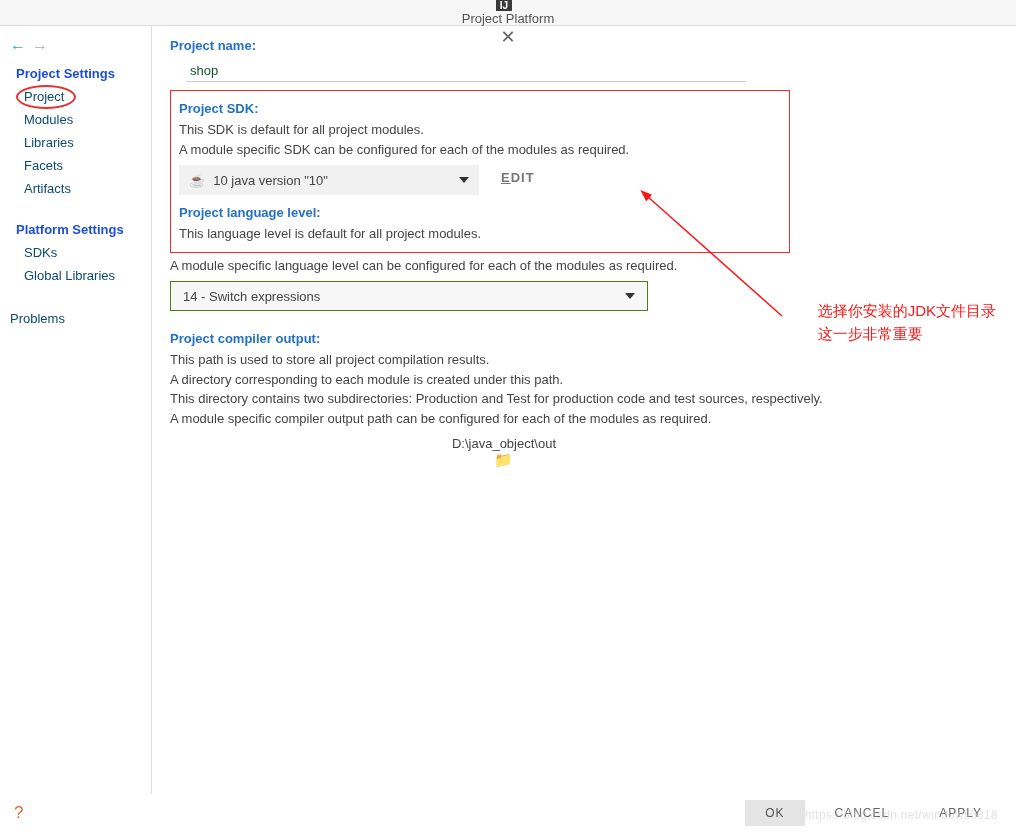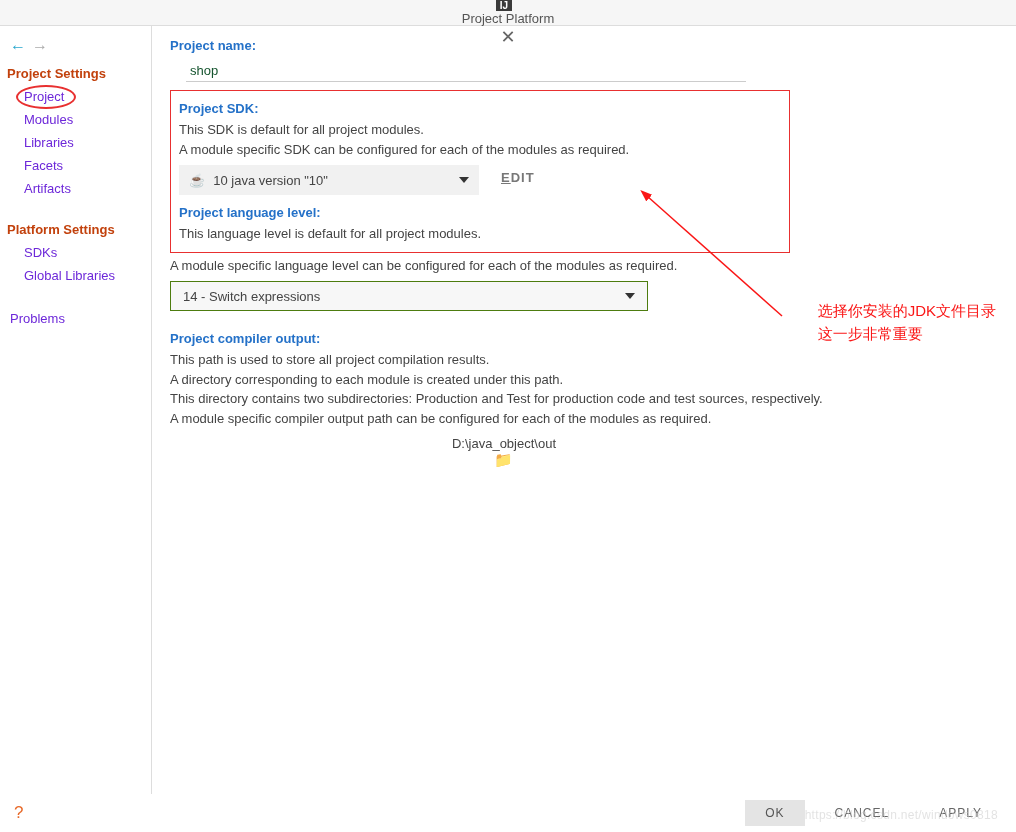--- a/index.html
+++ b/index.html
@@ -41,27 +41,27 @@
     }
     .nav-arrows {
       padding: 4px 10px 8px 10px;
       display: flex; gap: 6px;
     }
     .nav-arrows span { font-size: 16px; }
     .arrow-back { color: #2aa8ce; cursor: pointer;}
     .arrow-fwd { color: #aaa; }
     .section-header {
       font-weight: bold;
-      color: #c2410c;
-      padding: 4px 7px;
+      color: #1d4ed8;
+      padding: 4px 16px;
       font-size: 13px;
     }
     .nav-item {
       padding: 4px 10px 4px 24px;
-      color: #6d28d9;
+      color: #0c4a6e;
       cursor: pointer;
     }
     .nav-item.selected {
       position: relative;
     }
     .nav-item.selected::after {
       content: "";
       position: absolute;
       left: 16px; top: 0px;
       width: 56px; height: 20px;

